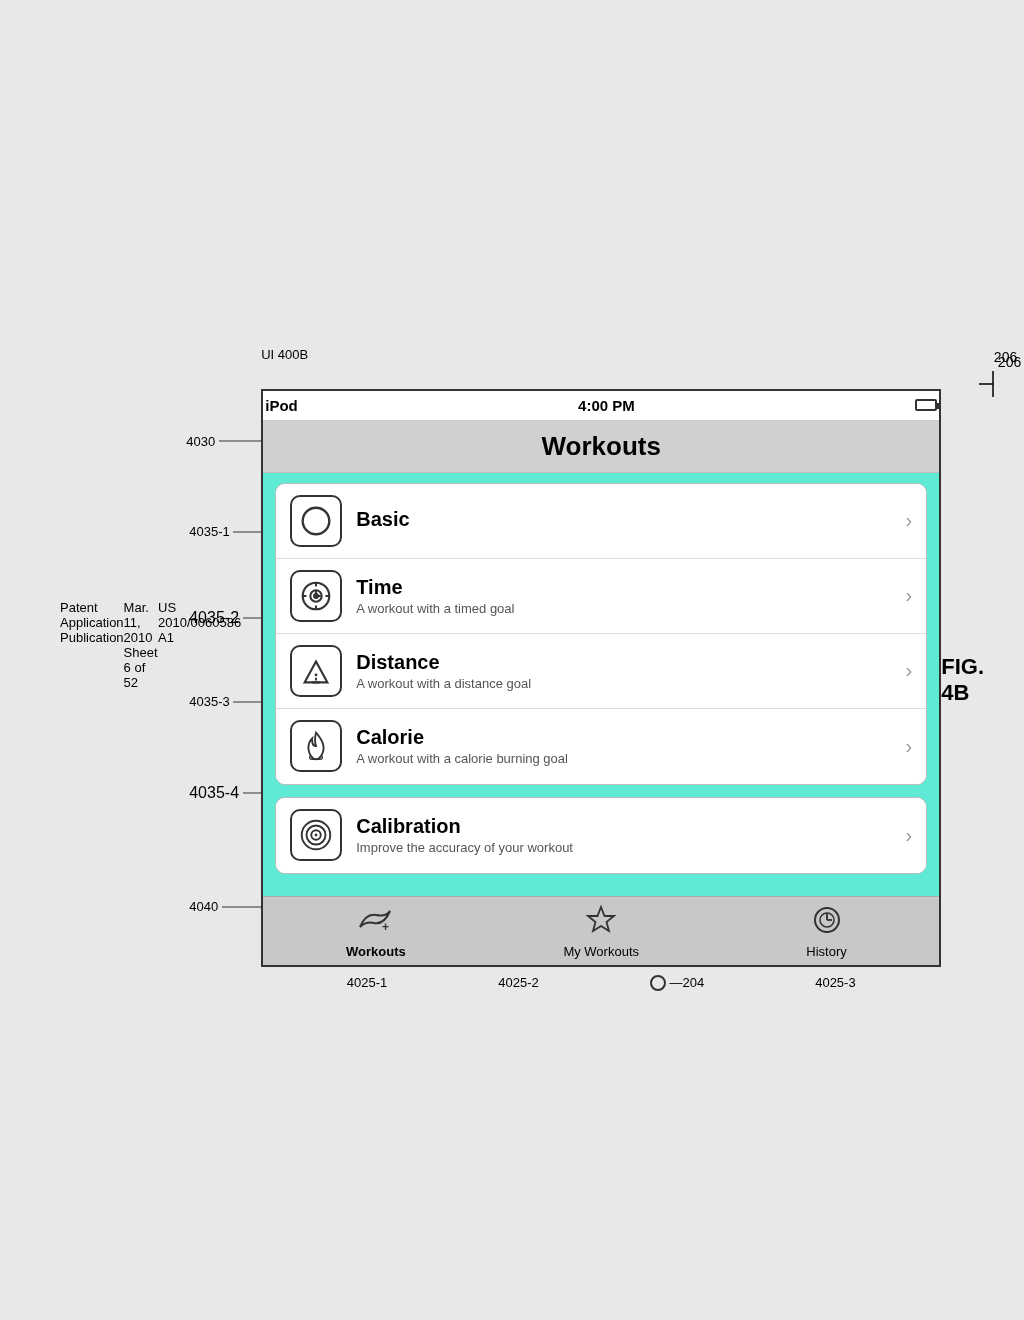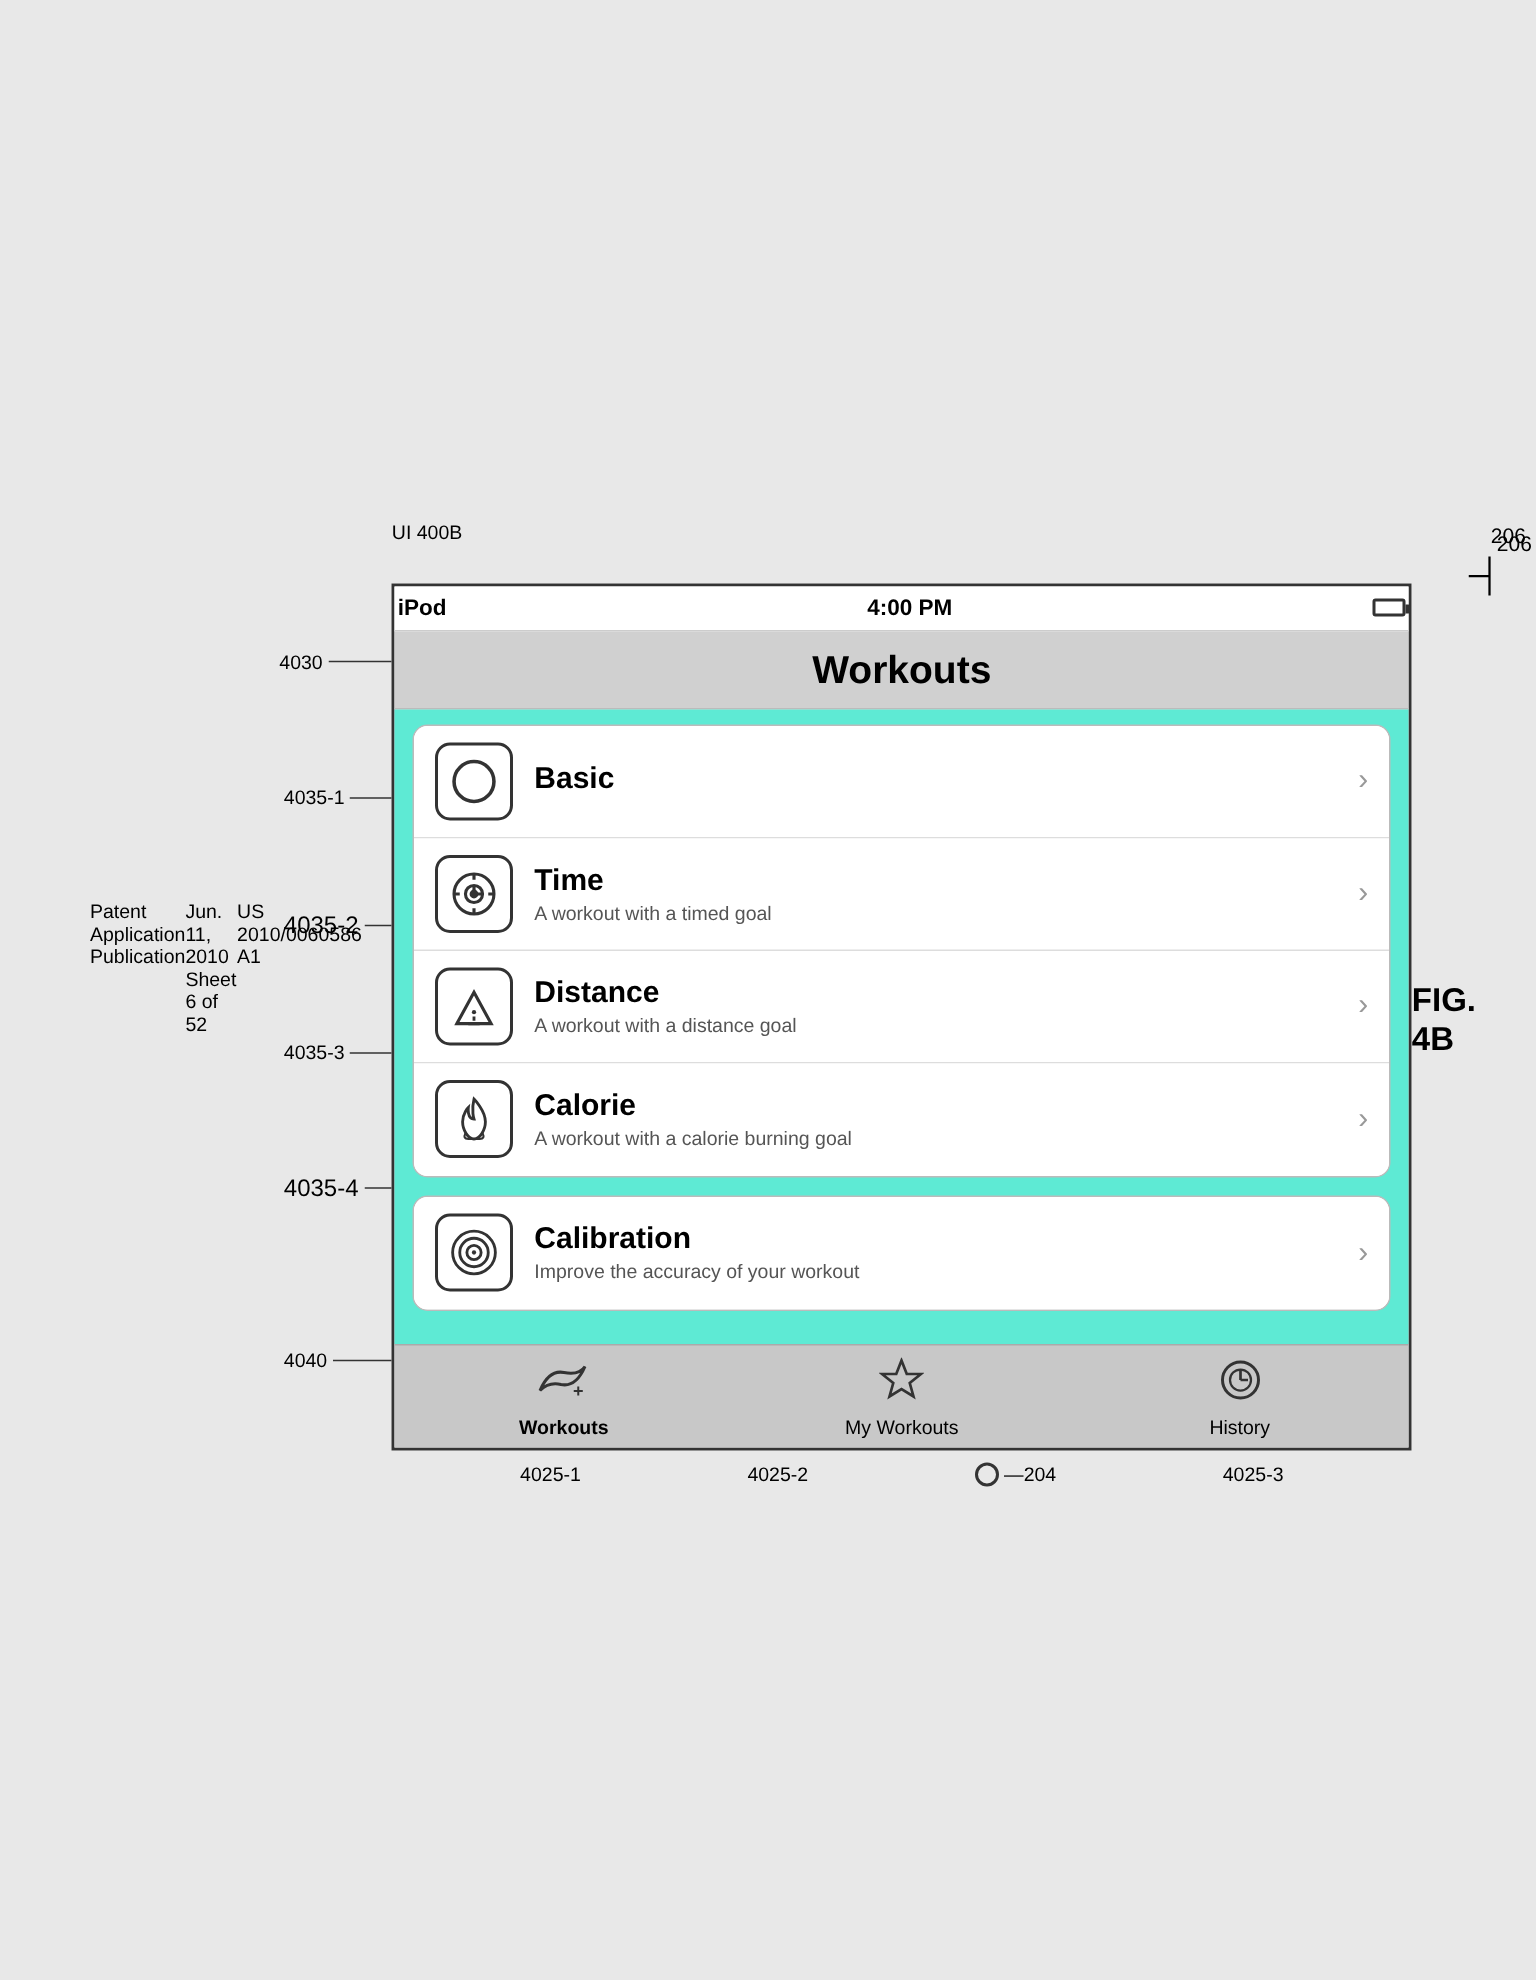--- a/index.html
+++ b/index.html
@@ -206,21 +206,21 @@
       vertical-align: middle;
     }
   </style>
 </head>
 <body>
 
 <div class="page-bg">
 
   <div class="patent-header">
     <span>Patent Application Publication</span>
-    <span>Jun. 11, 2010  Sheet 6 of 52</span>
+    <span>Mar. 11, 2010  Sheet 6 of 52</span>
     <span>US 2010/0060586 A1</span>
   </div>
 
   <div class="device-wrapper">
 
     <div style="position:absolute; top:-15px; right:-80px; display:flex; align-items:center; gap:4px;">
       <span style="font-size:14px;">206</span>
     </div>
     <div style="position:absolute; top:0px; right:-58px;">
       <svg width="20" height="30">

